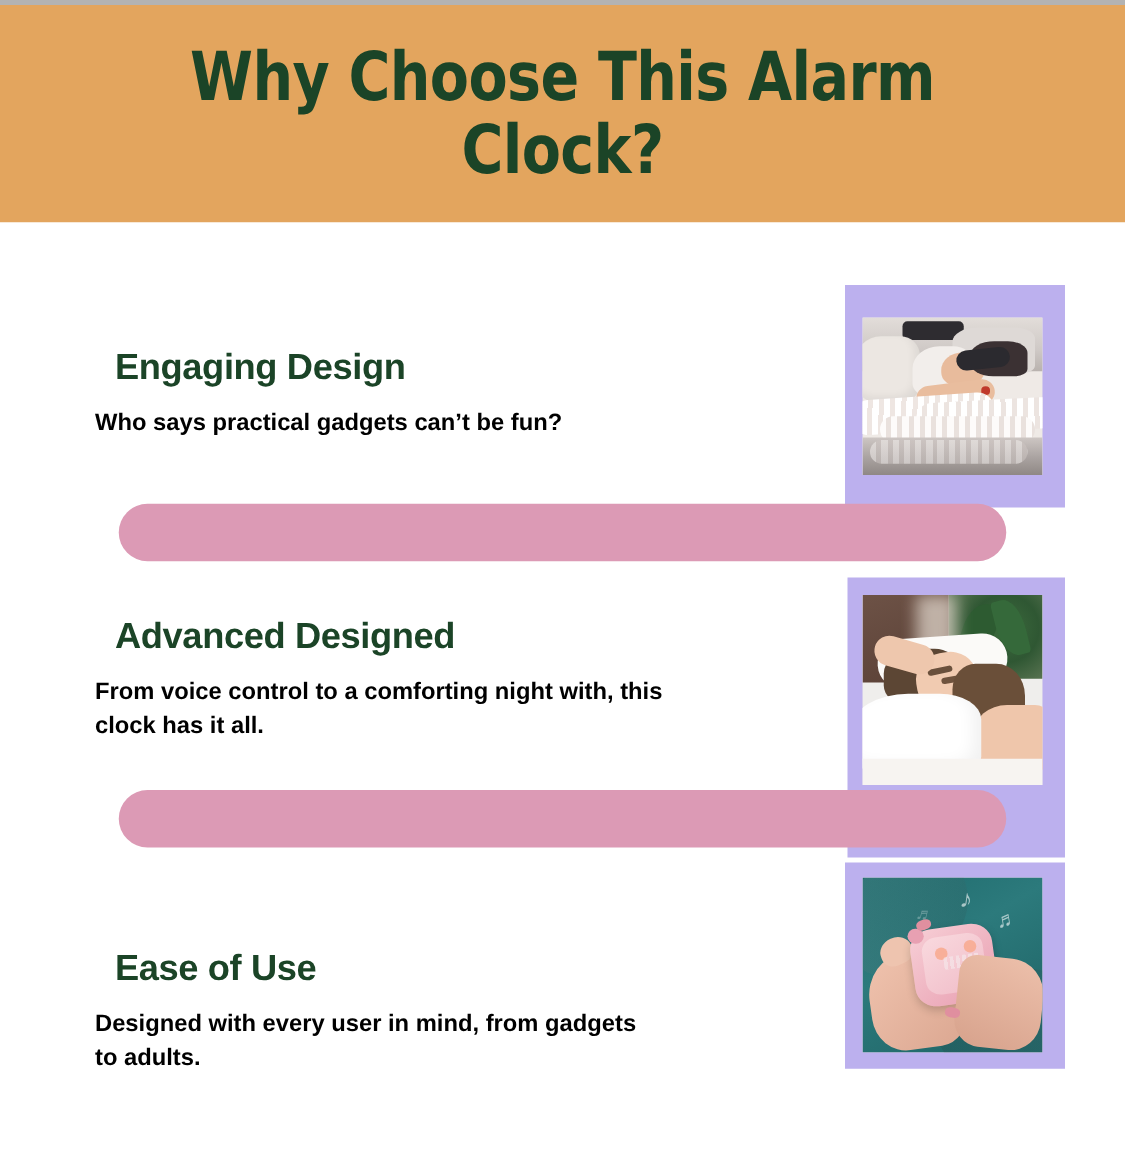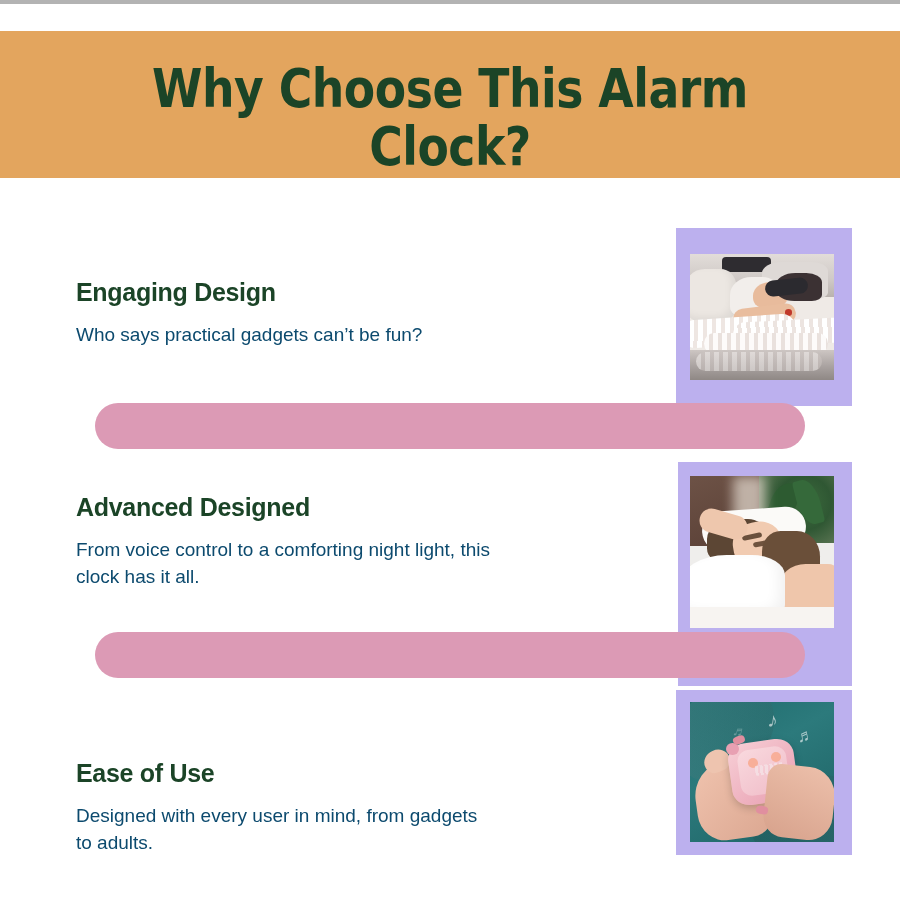--- a/index.html
+++ b/index.html
@@ -16,21 +16,21 @@
   
   .top-rule{
     position:absolute;left:0;top:0;width:900px;height:4px;
     background:#b3b3b3;
   }
 
   
   .header-band{
     position:absolute;left:0;top:4px;width:900px;height:174px;
     background:#e3a55e;
-    display:flex;align-items:center;justify-content:center;margin-top:27px;
+    display:flex;align-items:center;justify-content:center;
   }
   .header-title{
     width:740px;
     text-align:center;
     color:#1b4427;
     font-family:"DejaVu Sans Condensed","Liberation Sans Narrow","Liberation Sans",sans-serif;
     font-weight:700;
     font-size:54px;
     line-height:1.08;
     letter-spacing:-0.5px;
@@ -39,31 +39,31 @@
     white-space:pre-line;
     margin:0;
   }
 
   
   .body-area{position:absolute;left:0;top:178px;width:900px;height:745px;background:#ffffff;}
 
   
   .text-block{position:absolute;left:76px;}
   .section-heading{
-    margin:0 0 0 0;
+    margin:0 0 0 16px;
     color:#1b4427;
     font-weight:700;
-    font-size:25px;
+    font-size:29px;
     line-height:1.12;
     letter-spacing:-0.3px;
   }
   .section-body{
     margin:16px 0 0 0;
-    color:#0c4a6e;
-    font-weight:400;
+    color:#000000;
+    font-weight:700;
     font-size:19px;
     line-height:1.42;
     max-width:560px;
     white-space:pre-line;
   }
 
   #block-1{top:100px;}
   #block-2{top:315px;}
   #block-3{top:581px;}
 
@@ -229,21 +229,21 @@
 
   <div class="body-area">
 
     <div class="text-block" id="block-1">
       <h2 class="section-heading">Engaging Design</h2>
       <p class="section-body">Who says practical gadgets can’t be fun?</p>
     </div>
 
     <div class="text-block" id="block-2">
       <h2 class="section-heading">Advanced Designed</h2>
-      <p class="section-body">From voice control to a comforting night light, this
+      <p class="section-body">From voice control to a comforting night with, this
 clock has it all.</p>
     </div>
 
     <div class="text-block" id="block-3">
       <h2 class="section-heading">Ease of Use</h2>
       <p class="section-body">Designed with every user in mind, from gadgets
 to adults.</p>
     </div>
 
     <div class="photo-card" id="card-1">

